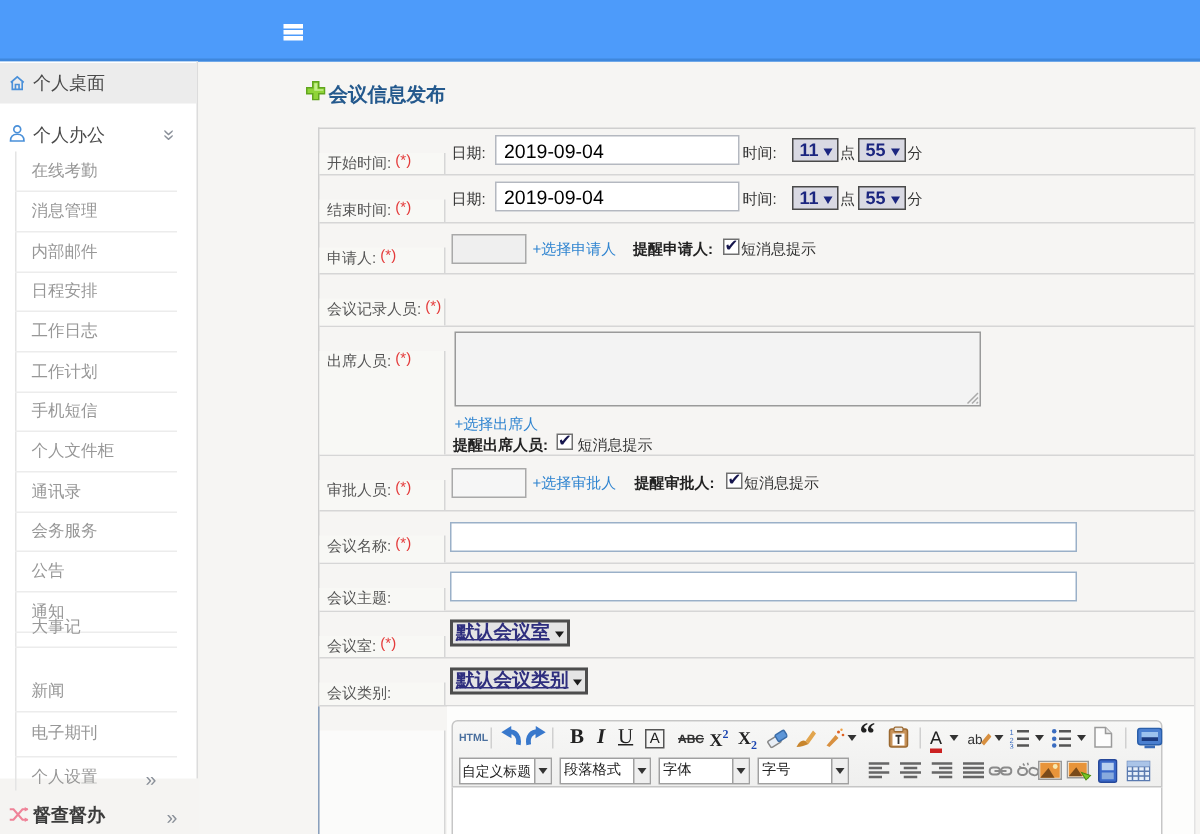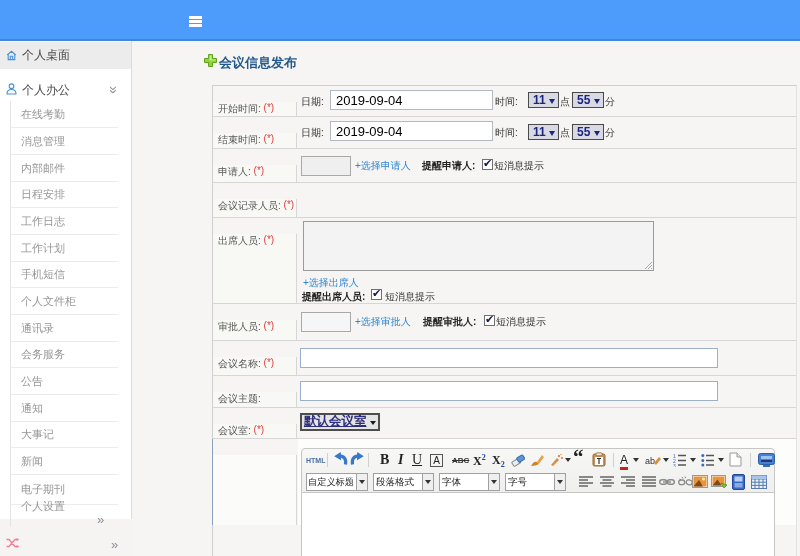--- a/index.html
+++ b/index.html
@@ -73,25 +73,26 @@
   <div class="sub" style="top:114px;">内部邮件</div>
   <div class="sub" style="top:140px;">日程安排</div>
   <div class="sub" style="top:167px;">工作日志</div>
   <div class="sub" style="top:220px;">手机短信</div>
   <div class="sub" style="top:194px;">工作计划</div>
   <div class="sub" style="top:247px;">个人文件柜</div>
   <div class="sub" style="top:274px;">通讯录</div>
   <div class="sub" style="top:300px;">会务服务</div>
   <div class="sub" style="top:327px;">公告</div>
   <div class="sub" style="top:354px;">通知</div>
-  <div class="sub" style="top:380px;">大事记</div>
+  <div class="sub" style="top:364px;">大事记</div>
   <div class="sub" style="top:407px;">新闻</div>
   <div class="sub" style="top:434px; height:30px; line-height:28px;">电子期刊</div>
-  <div class="sub" style="top:452px; border-bottom:none;">个人设置</div>
+  <div class="sub" style="top:464px; border-bottom:none;">个人设置</div>
   <div class="chev" style="left:97px; top:471px;">»</div>
+  <div class="sitem" style="top:489px; height:26px; line-height:26px; padding-left:22px; font-weight:bold; color:#3c3c3c;">督查督办</div>
   <svg class="ico" style="top:497px;" width="13" height="10" viewBox="0 0 13 10">
       <path d="M0.5 1.5 H3 L9 8.5 H12.5 M0.5 8.5 H3 L9 1.5 H12.5" fill="none" stroke="#ef8298" stroke-width="1.4"></path>
       <path d="M10.5 0 L13 1.5 L10.5 3 Z M10.5 7 L13 8.5 L10.5 10 Z" fill="#ef8298"></path>
     </svg>
   <div class="chev" style="left:111px; top:496px;">»</div>
 </div>
 <svg id="plus" width="13" height="13" viewBox="0 0 13 13">
     <path d="M4.5 0.5 H8.5 V4.5 H12.5 V8.5 H8.5 V12.5 H4.5 V8.5 H0.5 V4.5 H4.5 Z" fill="#8fd437" stroke="#61a51e" stroke-width="1"></path>
     <path d="M5.5 1.5 H7.5 V5.5 H11.5 V6.5 H5.5 Z" fill="#c5ee8e"></path>
   </svg>
@@ -168,20 +169,26 @@
     <div class="cc">
       <div class="winp" style="left:2px; top:5px; width:418px; border-color:#9ab0c8;"></div>
     </div>
   </div>
   <div class="row" style="height:31px;">
     <div class="lc">会议室: <span class="red">&nbsp;(*)</span></div>
     <div class="cc">
       <div class="dsel" style="left:2px; top:5px;">默认会议室<i></i></div>
     </div>
   </div>
+  <div class="row" style="height:32px;">
+    <div class="lc">会议类别:</div>
+    <div class="cc">
+      <div class="dsel" style="left:2px; top:6px;">默认会议类别<i></i></div>
+    </div>
+  </div>
   <div class="row" style="height:86px; border-bottom:none;">
     <div class="lc" style="background:#fbfbfa;"></div>
     <div style="position:absolute; left:-1px; top:0; width:1px; height:86px; background:#8aa0bd;"></div>
     <div class="cc" id="edwrap" style="background:#fdfdfc;">
       <div id="ed">
         <div id="tb">
           <div class="tr1">
             <span class="ti" style="left:4px; top:8px; font-size:7px; font-weight:bold; color:#4a6f9e;">HTML</span>
             <i class="vs" style="left:25px;"></i>
             <svg class="ti" style="left:31px; top:3px;" width="15" height="15" viewBox="0 0 15 15">

